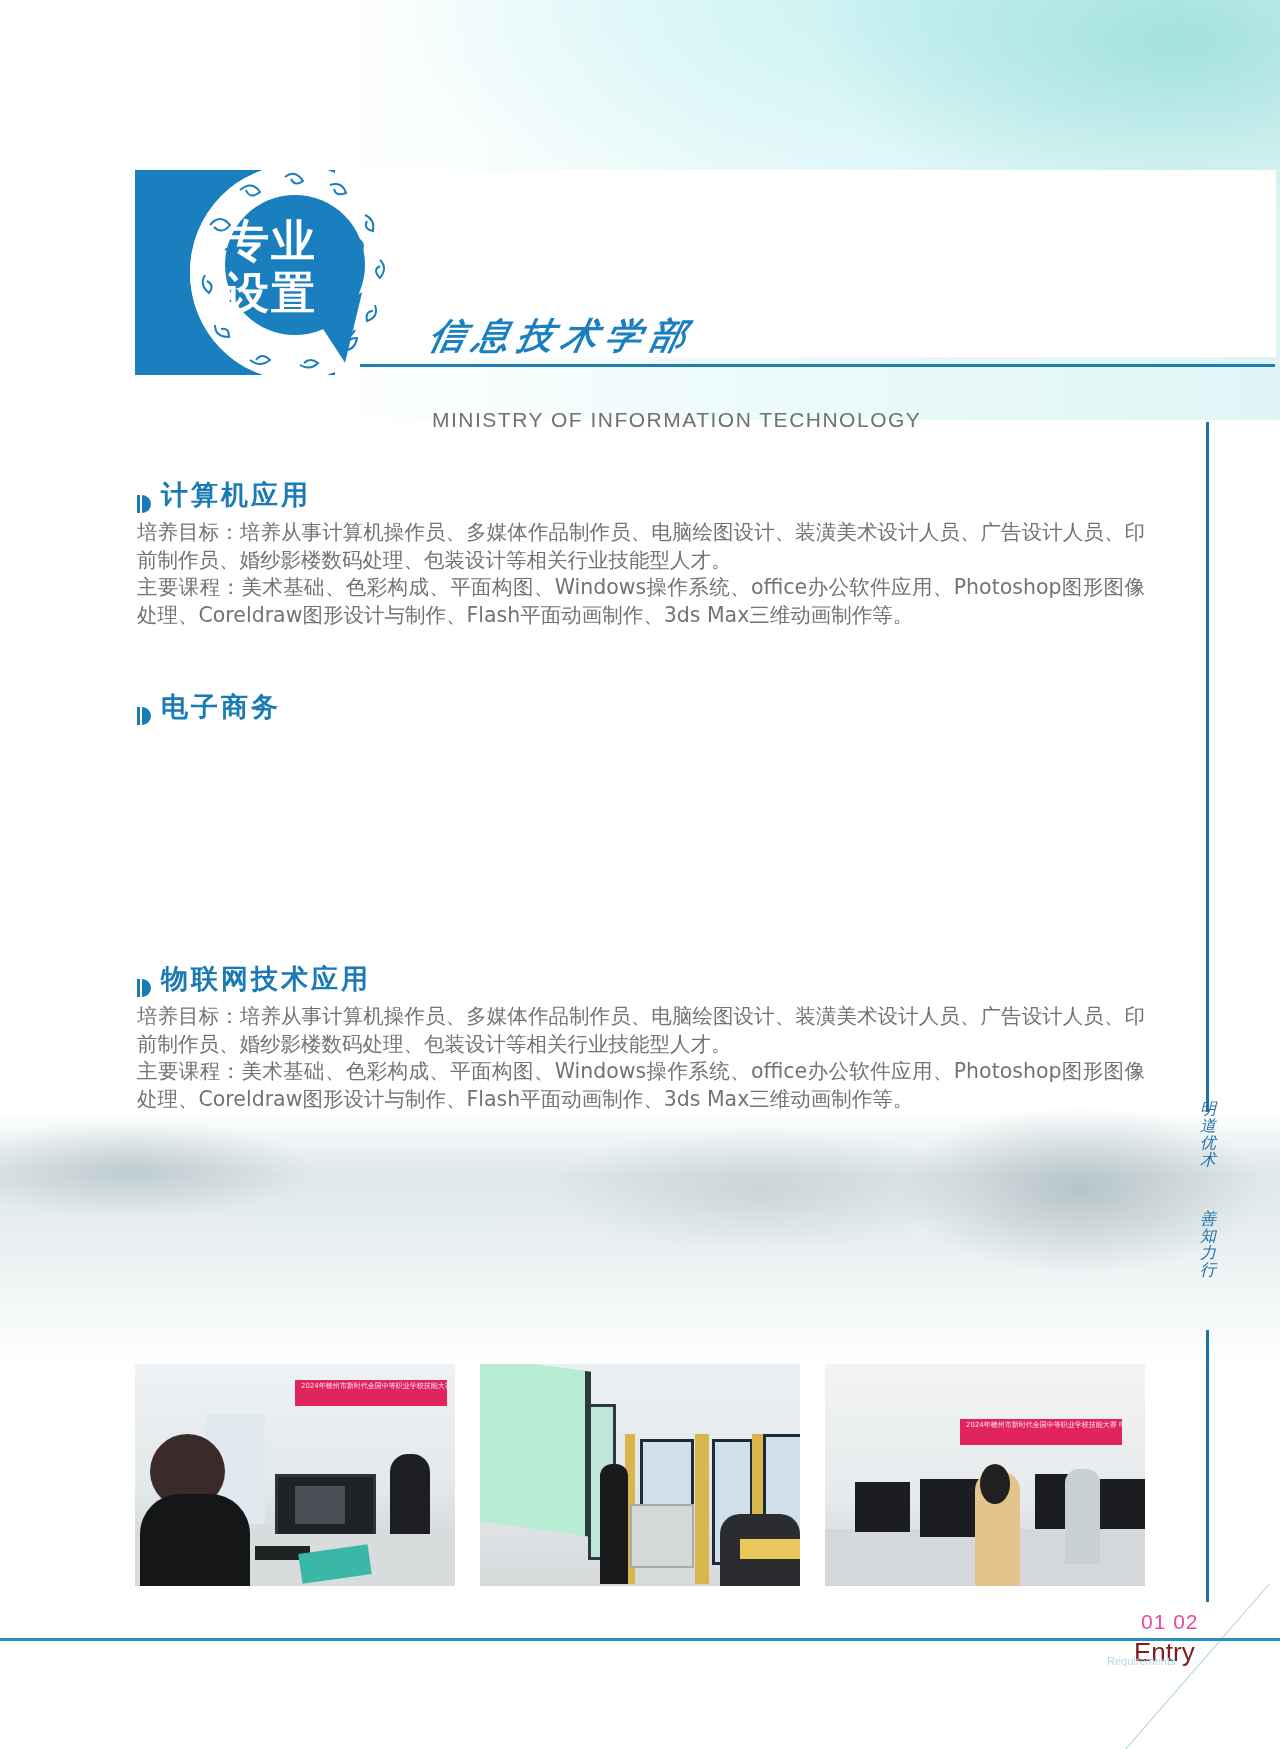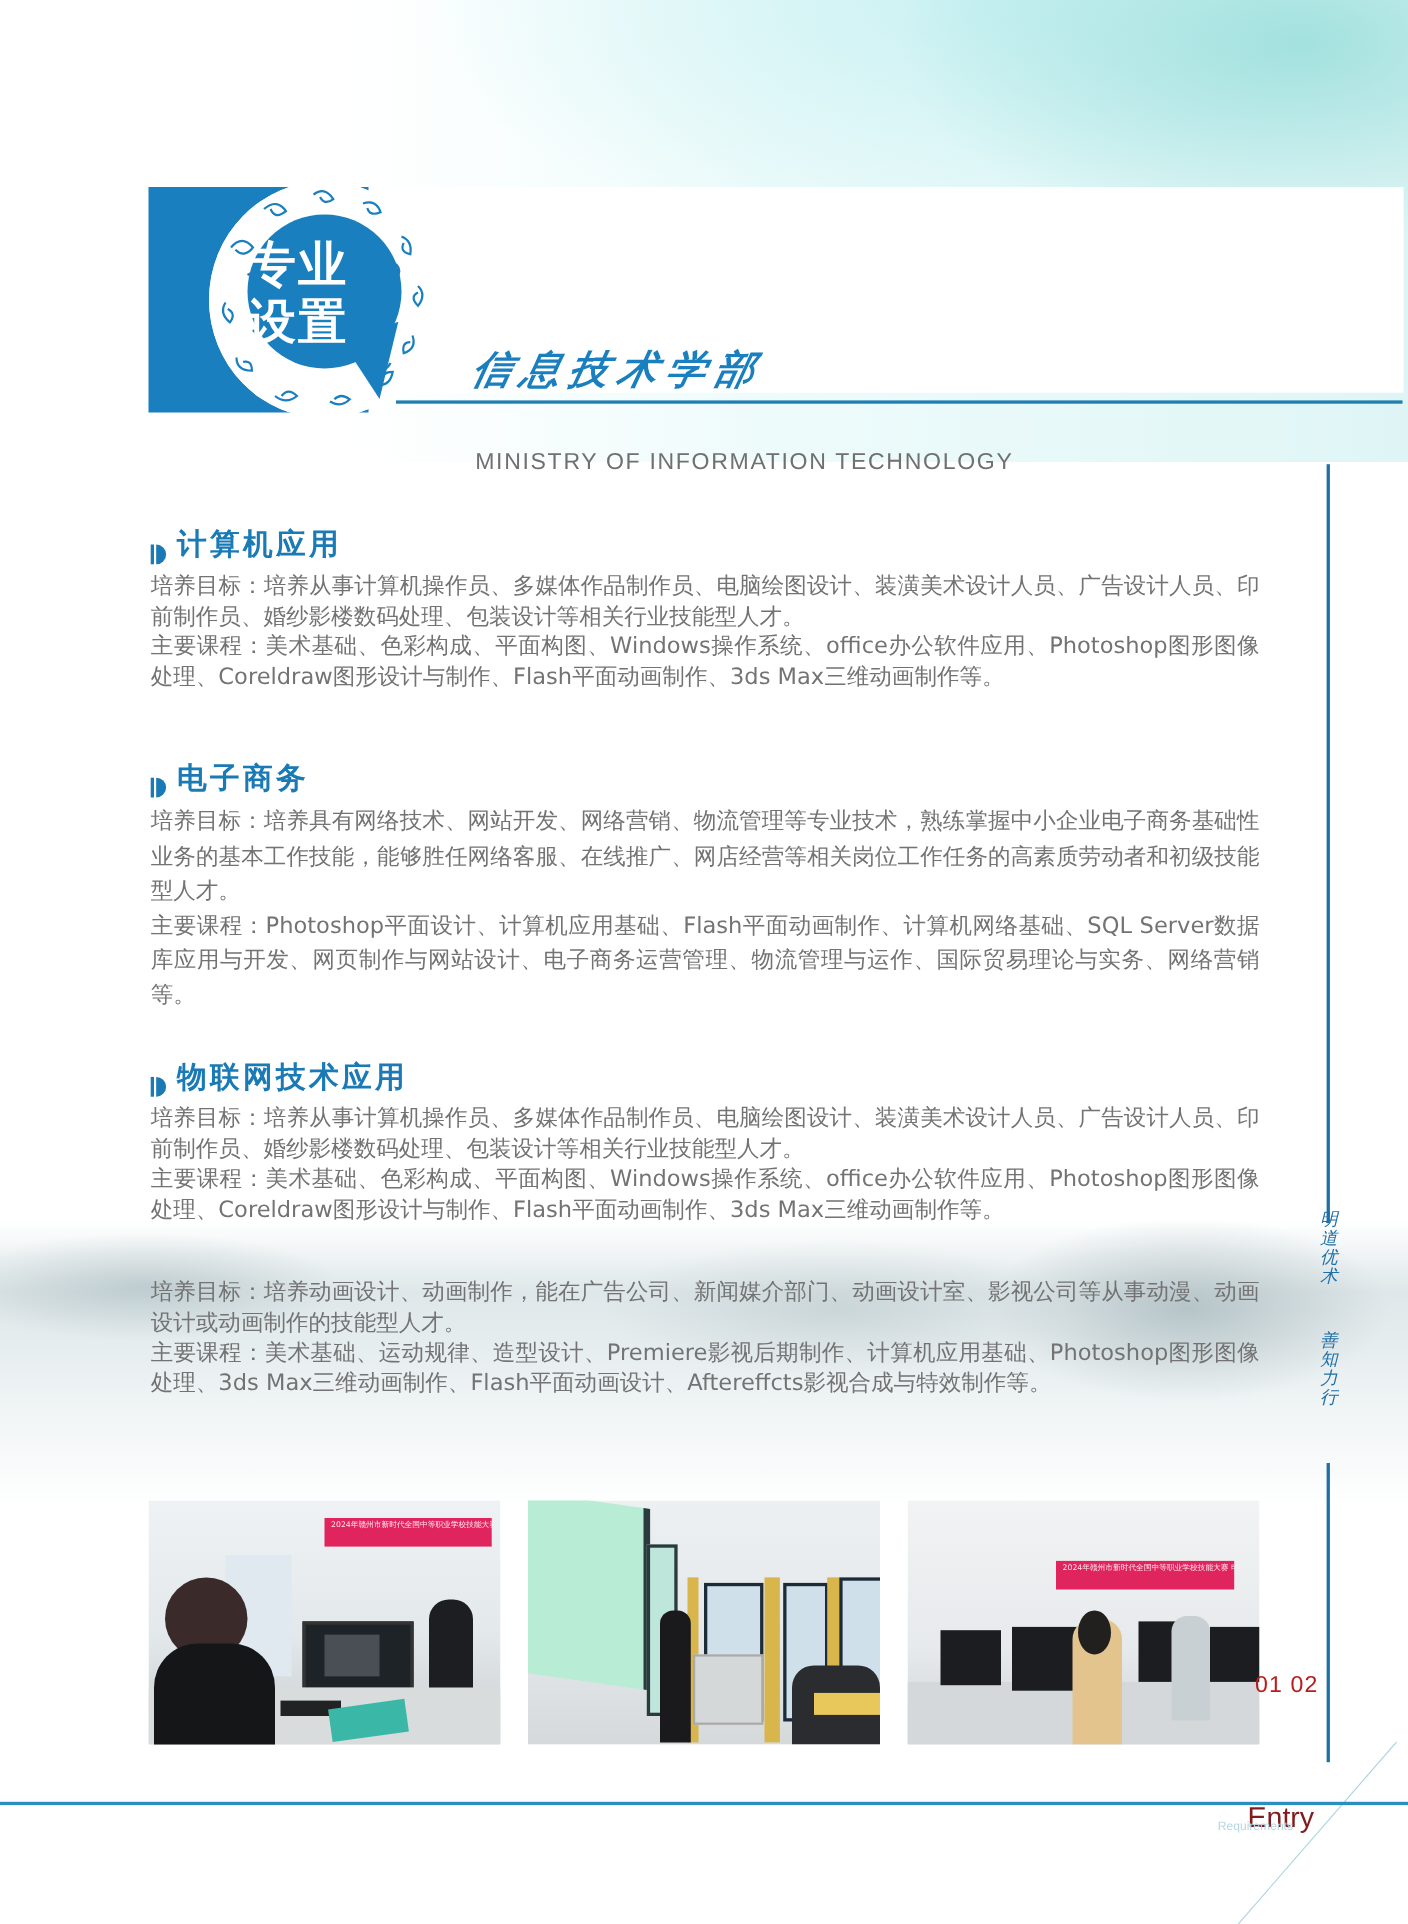--- a/index.html
+++ b/index.html
@@ -121,22 +121,22 @@
       color: #ffe6ef; font-size: 7px; line-height: 13px; padding: 0 6px;
       overflow: hidden; white-space: nowrap;
     }
     .shape { position: absolute; }
     
     .footer-line {
       position: absolute; left: 0; top: 1638px; width: 1280px; height: 3px;
       background: #2a8fc0;
     }
     .page-num {
-      position: absolute; left: 1141px; top: 1520px;
-      color: #b91c1c; font-size: 21px; letter-spacing: 1px;
+      position: absolute; left: 1141px; top: 1610px;
+      color: #ec4899; font-size: 21px; letter-spacing: 1px;
       font-family: "Liberation Sans", sans-serif;
     }
     .entry-big {
       position: absolute; left: 1134px; top: 1637px;
       color: #7f1d1d; font-size: 26px; font-family: "Liberation Sans", sans-serif;
     }
     .entry-small {
       position: absolute; left: 1107px; top: 1655px;
       color: #b7d7e2; font-size: 11px; font-family: "Liberation Sans", sans-serif;
     }
@@ -217,45 +217,37 @@
 </div>
 
 <div class="section" style="top:691px;">
   <div class="sec-title">
     <span class="bullet">
         <span class="bar"></span>
         <span class="half"></span>
       </span>
     <span>电子商务</span>
   </div>
-  <div class="sec-body loose">
-    <p>培养目标：培养具有网络技术、网站开发、网络营销、物流管理等专业技术，熟练掌握中小企业电子商务基础性业务的基本工作技能，能够胜任网络客服、在线推广、网店经营等相关岗位工作任务的高素质劳动者和初级技能型人才。</p>
-    <p>主要课程：Photoshop平面设计、计算机应用基础、Flash平面动画制作、计算机网络基础、SQL Server数据库应用与开发、网页制作与网站设计、电子商务运营管理、物流管理与运作、国际贸易理论与实务、网络营销等。</p>
-  </div>
 </div>
 
 <div class="section" style="top:963px;">
   <div class="sec-title">
     <span class="bullet">
         <span class="bar"></span>
         <span class="half"></span>
       </span>
     <span>物联网技术应用</span>
   </div>
   <div class="sec-body">
     <p>培养目标：培养从事计算机操作员、多媒体作品制作员、电脑绘图设计、装潢美术设计人员、广告设计人员、印前制作员、婚纱影楼数码处理、包装设计等相关行业技能型人才。</p>
     <p>主要课程：美术基础、色彩构成、平面构图、Windows操作系统、office办公软件应用、Photoshop图形图像处理、Coreldraw图形设计与制作、Flash平面动画制作、3ds Max三维动画制作等。</p>
   </div>
 </div>
 
 <div class="section" style="top:1155px;">
-  <div class="sec-body">
-    <p>培养目标：培养动画设计、动画制作，能在广告公司、新闻媒介部门、动画设计室、影视公司等从事动漫、动画设计或动画制作的技能型人才。</p>
-    <p>主要课程：美术基础、运动规律、造型设计、Premiere影视后期制作、计算机应用基础、Photoshop图形图像处理、3ds Max三维动画制作、Flash平面动画设计、Aftereffcts影视合成与特效制作等。</p>
-  </div>
 </div>
 
 <div class="photo" style="left:135px;" title="学生佩戴耳机在电脑上进行动画制作比赛">
   <div class="wall" style="background:linear-gradient(180deg,#eef2f4 0%,#e3e8ea 55%,#c9cdd0 100%);"></div>
   <div class="shape" style="left:70px;top:50px;width:60px;height:110px;background:#dfe9ef;"></div>
   <div class="banner" style="left:160px;top:16px;width:140px;">2024年赣州市新时代全国中等职业学校技能大赛 数字影像后期制作项目竞赛现场</div>
   <div class="shape" style="left:140px;top:110px;width:95px;height:72px;background:#1e2328;border:3px solid #333;"></div>
   <div class="shape" style="left:160px;top:122px;width:50px;height:38px;background:#4a4f56;"></div>
   <div class="shape" style="left:0;top:170px;width:320px;height:52px;background:#d9dcdc;"></div>
   <div class="shape" style="left:15px;top:70px;width:75px;height:75px;border-radius:50%;background:#3a2a2a;"></div>

